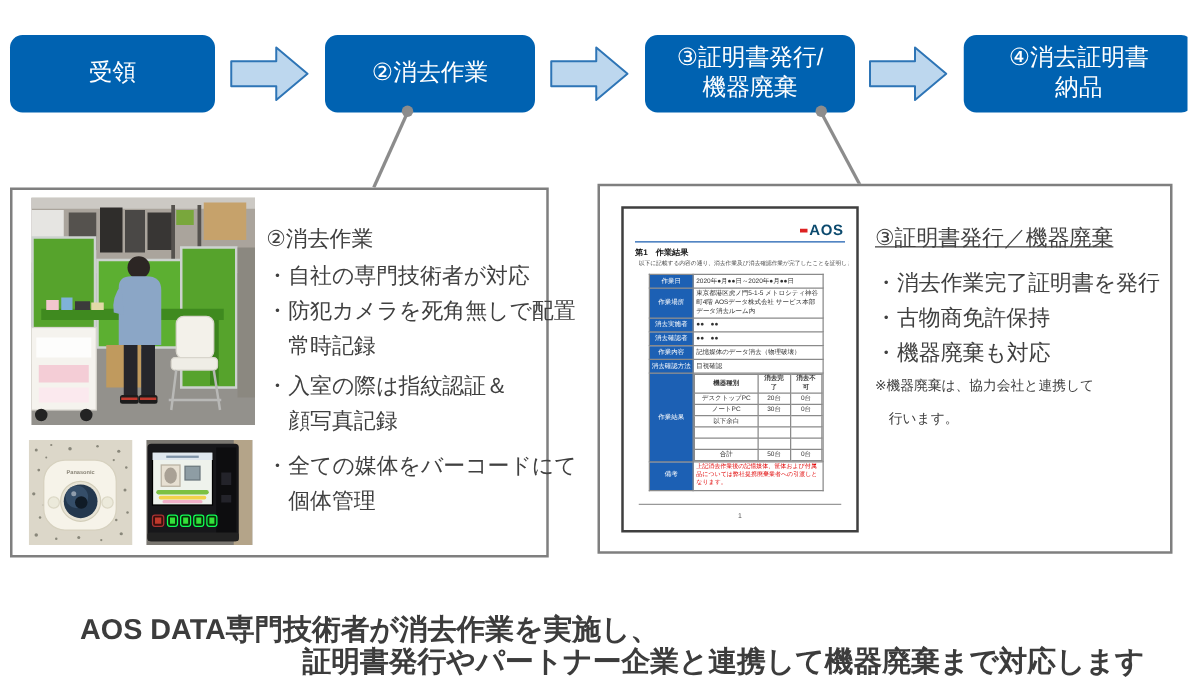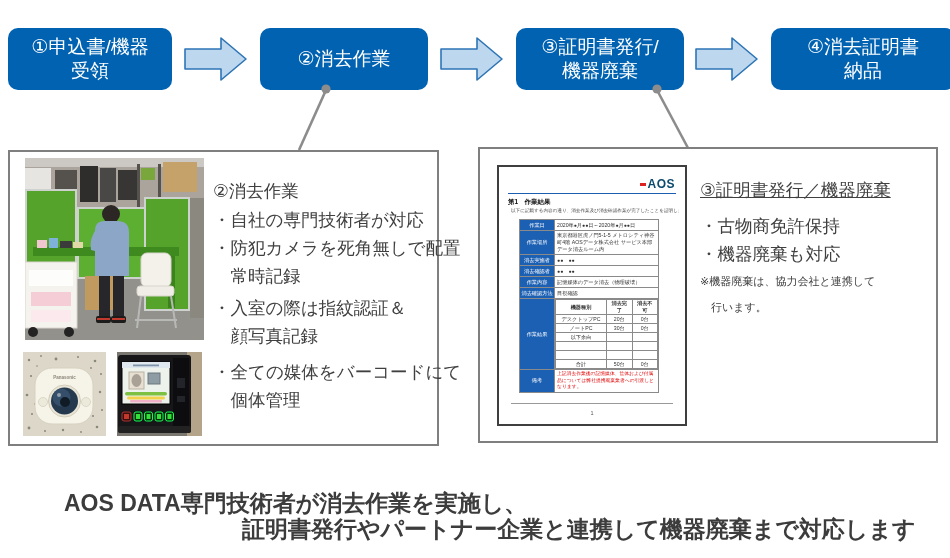--- a/index.html
+++ b/index.html
@@ -43,21 +43,20 @@
   td.remarks{color:#E00000;font-size:4.8px;line-height:1.35;}
   .doc-footer-line{position:absolute;left:12px;right:12px;bottom:20px;border-top:0.8px solid #999;}
   .doc-page{position:absolute;left:0;right:0;bottom:8px;text-align:center;font-size:5.5px;color:#555;}
   
   .caption-line{position:absolute;font-size:23px;font-weight:bold;color:#3C3C3C;white-space:nowrap;}
 </style>
 </head>
 <body>
 
 <div class="step" style="left:8px;width:164px;">
-  <div>①申込書/機器</div>
   <div>受領</div>
 </div>
 <svg class="flow-arrow" style="left:184px;" viewBox="0 0 64 46">
   <polygon points="1,13 37,13 37,2 62,23 37,44 37,33 1,33" fill="#BDD7EE" stroke="#2E75B6" stroke-width="1.6" stroke-linejoin="round"></polygon>
 </svg>
 <div class="step" style="left:260px;width:168px;">
   <div>②消去作業</div>
 </div>
 <svg class="flow-arrow" style="left:440px;" viewBox="0 0 64 46">
   <polygon points="1,13 37,13 37,2 62,23 37,44 37,33 1,33" fill="#BDD7EE" stroke="#2E75B6" stroke-width="1.6" stroke-linejoin="round"></polygon>
@@ -296,20 +295,21 @@
         <td class="remarks">上記消去作業後の記憶媒体、筐体および付属品については弊社提携廃棄業者への引渡しとなります。</td>
       </tr>
     </tbody>
       </table>
     <div class="doc-footer-line"></div>
     <div class="doc-page">1</div>
   </div>
 
   <div class="panel-text" style="left:220px;top:26px;width:230px;">
     <div class="ptitle" style="margin-bottom:7px;text-decoration:underline;">③証明書発行／機器廃棄</div>
+    <div class="pline">・消去作業完了証明書を発行</div>
     <div class="pline">・古物商免許保持</div>
     <div class="pline">・機器廃棄も対応</div>
     <div class="pnote">※機器廃棄は、協力会社と連携して</div>
     <div class="pnote">　行います。</div>
   </div>
 </div>
 
 <div class="caption-line" style="left:64px;top:488px;">AOS DATA専門技術者が消去作業を実施し、</div>
 <div class="caption-line" style="left:216px;top:514px;padding-left:26px;">証明書発行やパートナー企業と連携して機器廃棄まで対応します</div>
 

